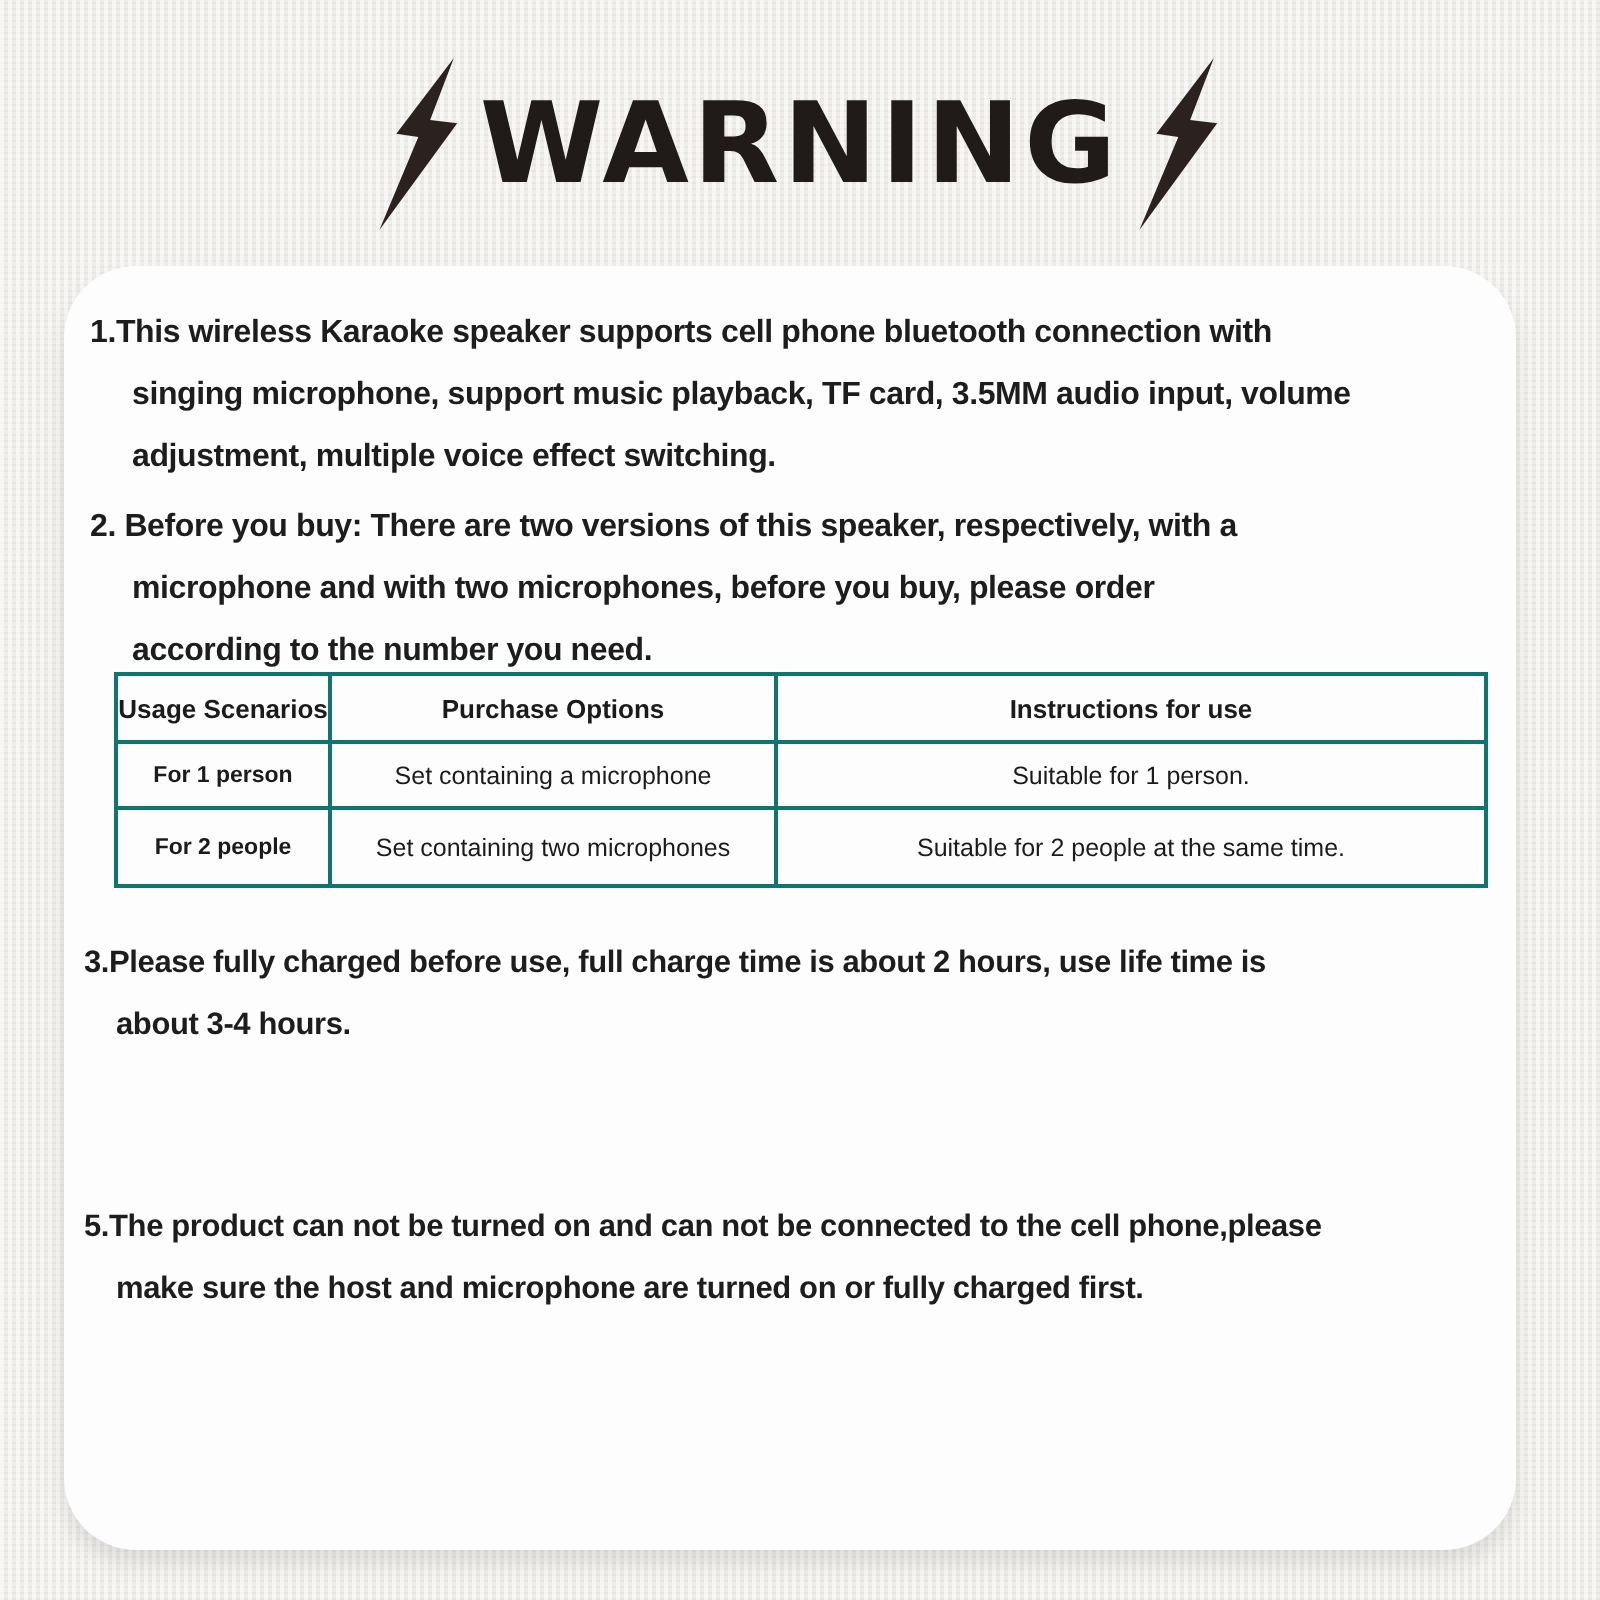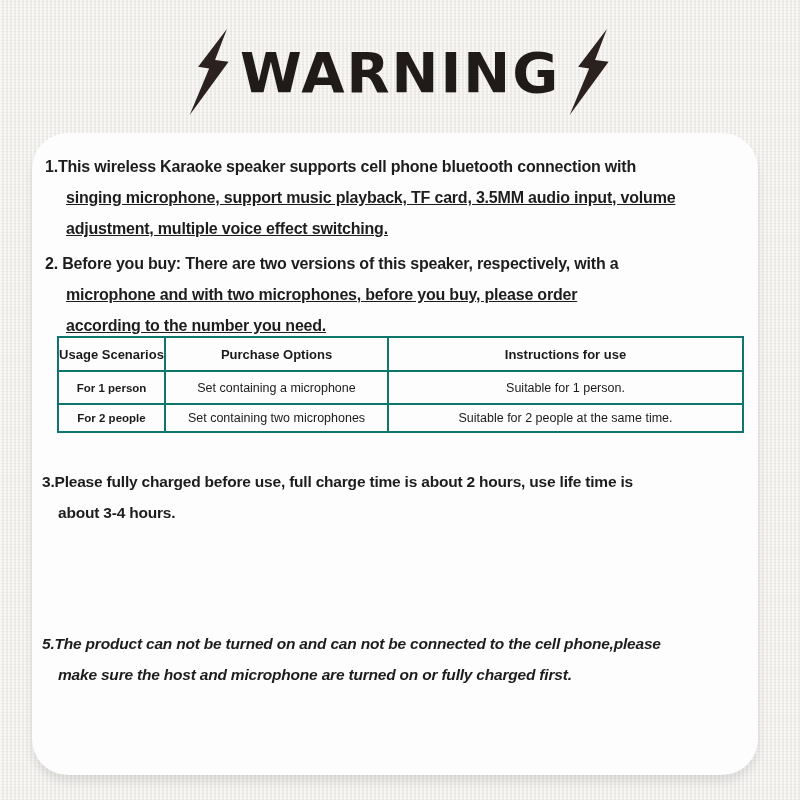--- a/index.html
+++ b/index.html
@@ -39,36 +39,36 @@
     line-height:31px;
     letter-spacing:-0.2px;
     white-space:nowrap;
   }
   .top-group{left:13px;font-size:16px;}
   .bottom-group{left:10px;font-size:15.5px;}
   .item-1{top:18px;}
   .item-2{top:115px;}
   .item-3{top:333px;}
   .item-4{top:404px;}
-  .item-5{top:495px;font-style:italic;}
-  .top-group .cont{padding-left:21px;text-decoration:underline;}
+  .item-5{top:465px;}
+  .top-group .cont{padding-left:21px;}
   .bottom-group .cont{padding-left:16px;}
   .usage-table{
     position:absolute;top:203px;left:25px;width:685px;
     border-collapse:collapse;table-layout:fixed;
     color:#1b1b1b;
   }
   .usage-table th,.usage-table td{
     border:2px solid #0f766e;
     text-align:center;vertical-align:middle;
     padding:0;overflow:hidden;
   }
   .usage-table thead tr{height:34px;}
   .usage-table tr.r1{height:33px;}
-  .usage-table tr.r2{height:28px;border-radius:12px;}
+  .usage-table tr.r2{height:39px;border-radius:12px;}
   .usage-table th{font-size:13px;font-weight:bold;}
   .usage-table td{font-size:12.5px;font-weight:normal;}
   .usage-table td.c1{font-size:11.5px;font-weight:bold;text-align:center;}
 </style>
 </head>
 <body>
 
 <div class="stage">
 
   <div class="header">

